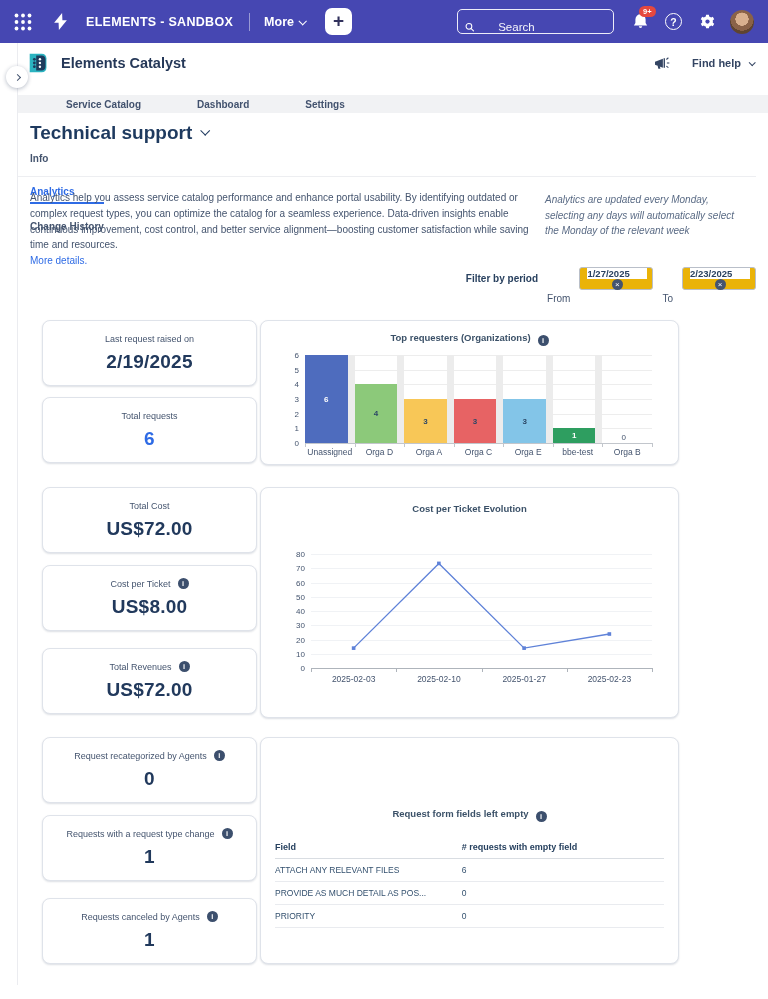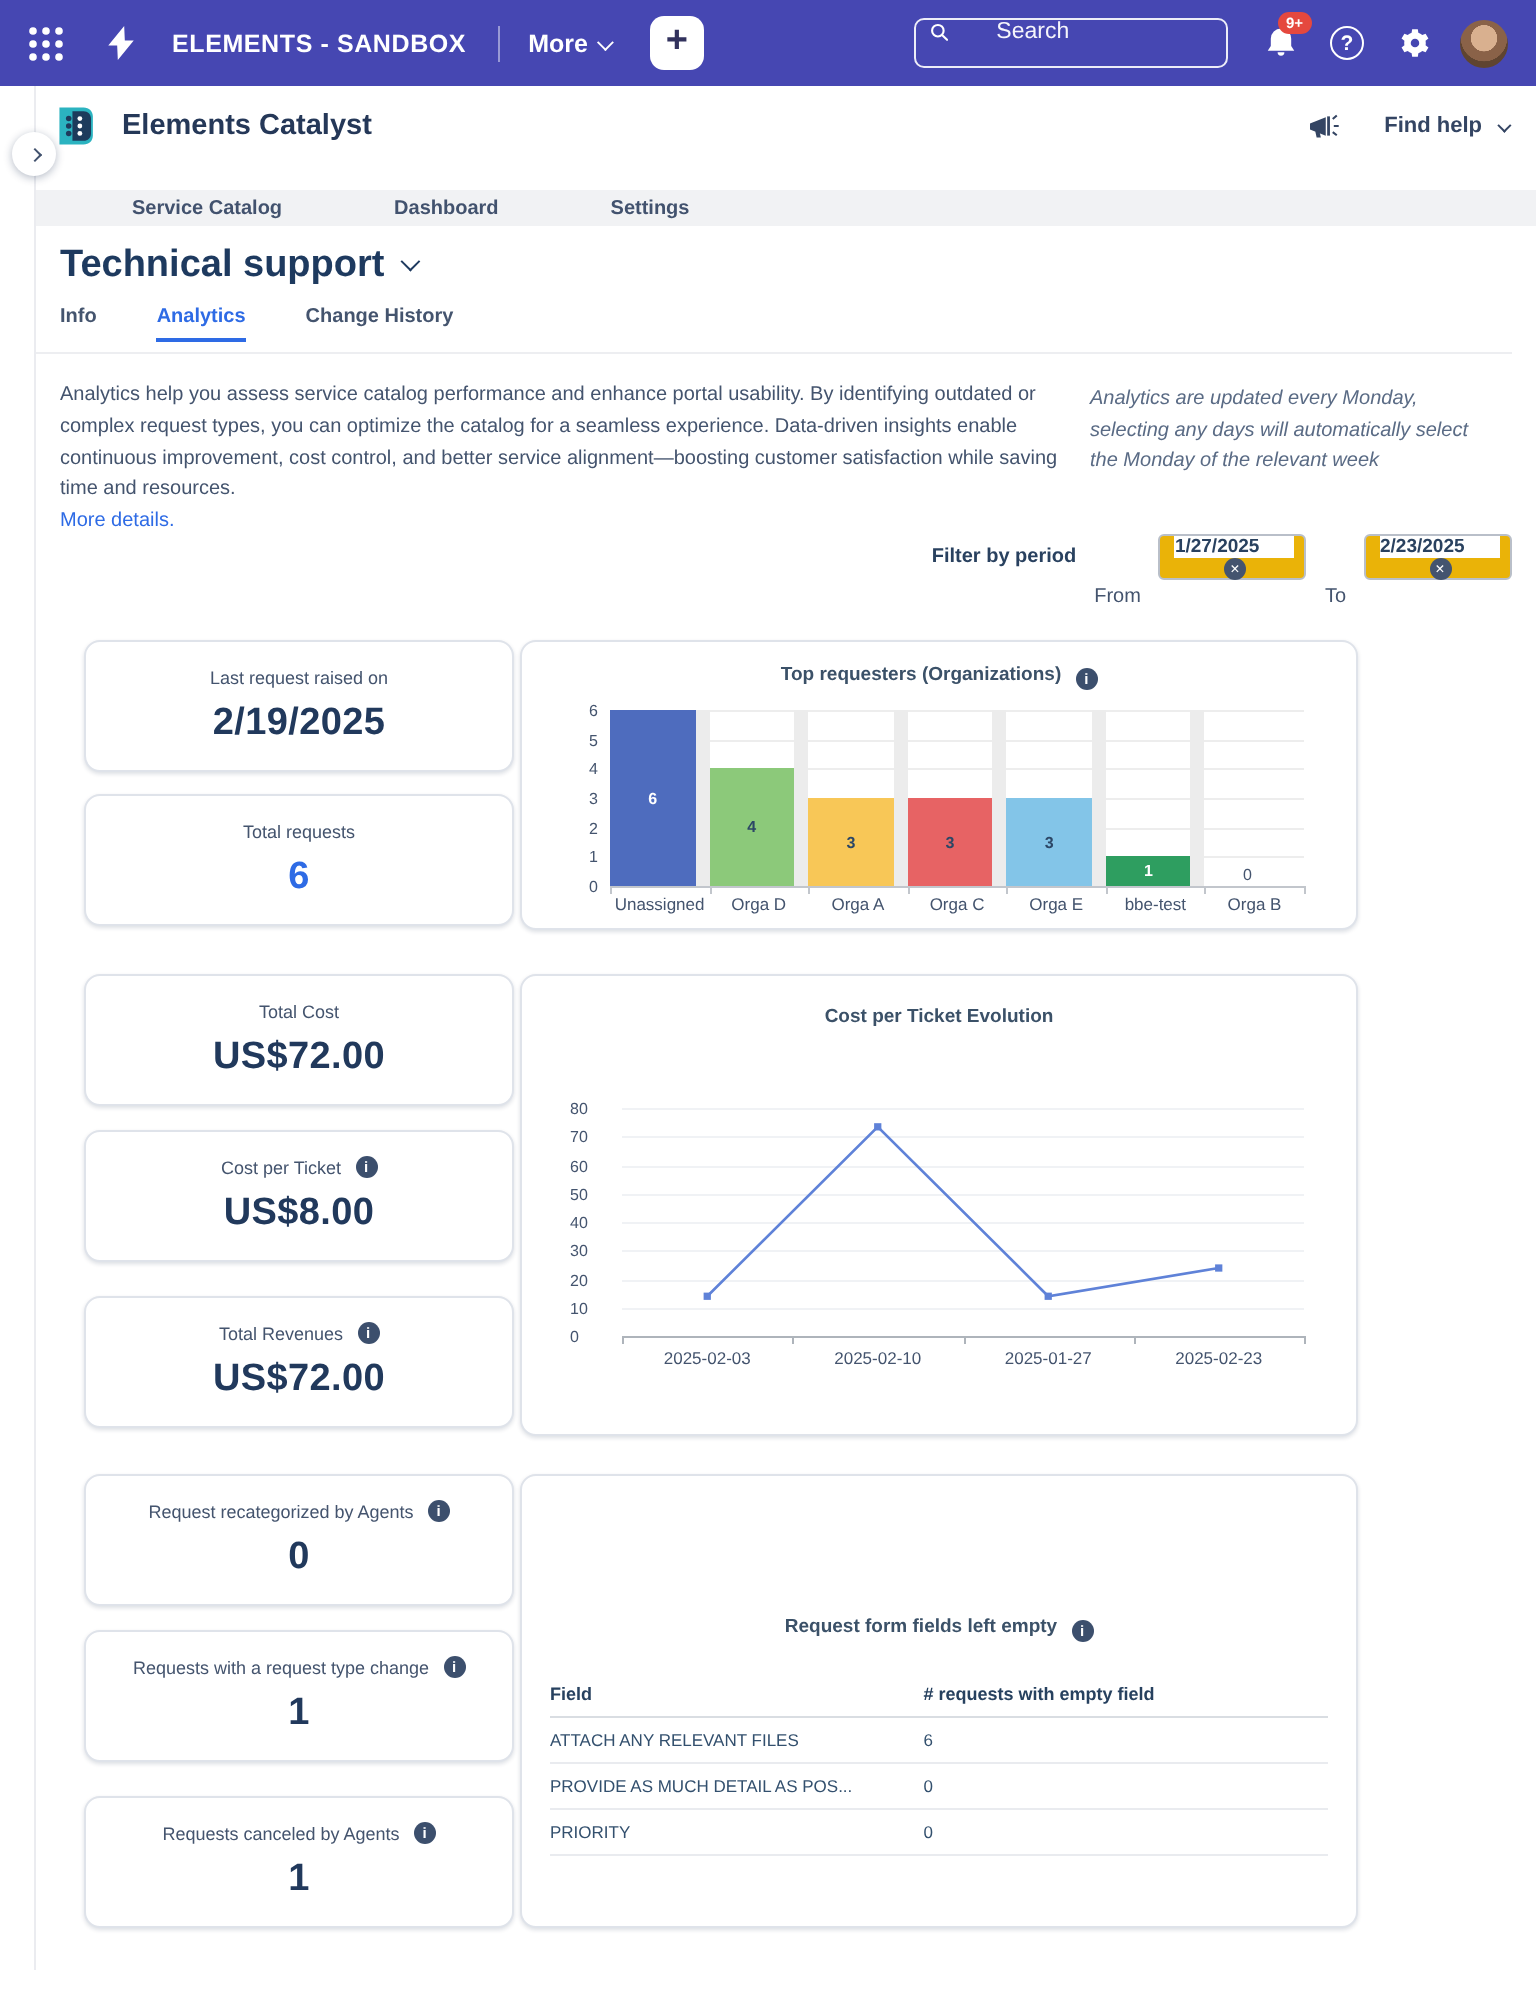--- a/index.html
+++ b/index.html
@@ -15,21 +15,21 @@
   .grid-icon { width:18px; height:18px; }
   .bolt-wrap { width:24px; height:24px; margin-left:16px; border-radius:5px; display:flex; align-items:center; justify-content:center; }
   .product-title { color:#fff; font-size:12.5px; font-weight:bold; letter-spacing:.3px; margin-left:14px; white-space:nowrap; }
   .nav-divider { width:1px; height:18px; background:rgba(255,255,255,.45); margin:0 14px 0 16px; }
   .more-btn { color:#fff; font-size:12.5px; font-weight:bold; display:flex; align-items:center; gap:5px; cursor:pointer; }
   .chev { width:6px; height:6px; border-right:1.6px solid currentColor; border-bottom:1.6px solid currentColor; transform:rotate(45deg) translateY(-1px); display:inline-block; }
   .plus-btn { width:27px; height:27px; background:#fff; border-radius:7px; margin-left:20px;
     display:flex; align-items:center; justify-content:center; cursor:pointer; }
   .plus-btn span { color:#32325d; font-size:19px; font-weight:bold; line-height:1; margin-top:-2px; }
   .search-box { margin-left:auto; width:157px; height:25px; border:1.5px solid rgba(255,255,255,.9);
-    border-radius:5px; display:flex; align-items:flex-start; padding:0 7px; gap:24px; }
+    border-radius:5px; display:flex; align-items:flex-end; padding:0 7px; gap:24px; }
   .search-box input { background:transparent; border:none; outline:none; color:#fff; font-size:11.5px; width:100%;
     font-family:"Liberation Sans",sans-serif; }
   .search-box input::placeholder { color:rgba(255,255,255,.95); }
   .bell-wrap { position:relative; margin-left:18px; }
   .badge { position:absolute; top:-7px; left:7px; background:#e5483e; color:#fff; font-size:7.5px; font-weight:bold;
     border-radius:7px; padding:1.5px 4px; line-height:1; }
   .q-icon { width:17px; height:17px; border:1.8px solid #fff; border-radius:50%; color:#fff; font-size:10.5px;
     font-weight:bold; display:flex; align-items:center; justify-content:center; margin-left:16px; }
   .gear-wrap { margin-left:16px; }
   .avatar { width:24px; height:24px; border-radius:50%; margin-left:15px; cursor:pointer;
@@ -47,21 +47,21 @@
     box-shadow:0 1px 4px rgba(9,30,66,.3); display:flex; align-items:center; justify-content:center; cursor:pointer; z-index:5; }
   .expand-btn .chev { transform:rotate(-45deg); width:5px; height:5px; color:#42526e; }
   
   .app-nav { position:absolute; top:95px; left:18px; right:0; height:18px; background:#f1f2f4;
     display:flex; align-items:center; padding-left:12px; gap:20px; }
   .app-nav span { font-size:10px; font-weight:bold; color:#42526e; cursor:pointer;padding-left:36px; }
   
   .page-title { position:absolute; top:122px; left:30px; font-size:19px; font-weight:600; color:#1e3a5f;
     display:flex; align-items:center; gap:9px; cursor:pointer; }
   .page-title .chev { width:7px; height:7px; margin-top:-3px; }
-  .tabs { position:absolute; top:153px; left:30px; display:flex; gap:30px; }
+  .tabs { position:absolute; top:153px; left:30px; display:flex; gap:17px;flex-direction:column; }
   .tabs .tab { font-size:10px; font-weight:bold; color:#44546e; padding-bottom:5px; cursor:pointer; }
   .tabs .tab.active { color:#2e6be5; border-bottom:2px solid #2e6be5; }
   .tabs-hair { position:absolute; top:176px; left:18px; right:12px; height:1px; background:#edeef1; }
   
   .desc { position:absolute; top:190px; left:30px; width:506px; font-size:10px; color:#44546e; line-height:1.58; }
   .desc a { color:#2e6be5; text-decoration:none; cursor:pointer; }
   .side-note { position:absolute; top:192px; left:545px; width:202px; font-size:10px; font-style:italic;
     color:#5a6b85; line-height:1.55; }
   
   .filter-row { position:absolute; top:253px; right:12px; display:flex; align-items:center; gap:9px; }
@@ -102,21 +102,21 @@
   .slot .bar span { font-size:8px; font-weight:bold; }
   .slot .zero-lab { position:absolute; bottom:1px; left:0; right:7px; text-align:center; font-size:8px; color:#44546e; }
   .bar-axis { position:absolute; left:44px; right:26px; top:122px; height:1px; background:#c2c6cc; }
   .bar-xlabs { position:absolute; left:44px; right:26px; top:126px; display:flex; }
   .bar-xlabs div { flex:1; text-align:center; font-size:8.5px; color:#44546e; }
   .xtick { position:absolute; top:122px; width:1px; height:4px; background:#c2c6cc; }
   
   .line-plot { position:absolute; left:50px; right:26px; top:66px; height:114px; }
   .line-grid { position:absolute; left:0; right:0; height:1px; background:#f0f2f5; }
   .line-grid.zero { background:#aeb4bb; }
-  .line-ylab { position:absolute; width:20px; font-size:8px; color:#44546e; left:-26px; }
+  .line-ylab { position:absolute; width:20px; text-align:right; font-size:8px; color:#44546e; left:-26px; }
   .line-svg { position:absolute; inset:0; overflow:visible; }
   .line-xlabs { position:absolute; left:50px; right:26px; top:186px; display:flex; }
   .line-xlabs div { flex:1; text-align:center; font-size:8.5px; color:#44546e; }
   .ltick { position:absolute; top:180px; width:1px; height:4px; background:#aeb4bb; }
   
   .tbl-title { top:70px; }
   .tbl { position:absolute; left:14px; right:14px; top:98px; }
   .tbl-row { display:flex; border-bottom:1px solid #e9ebef; }
   .tbl-row.head { border-bottom:1px solid #d9dde2; }
   .tbl-row .c1 { width:48%; padding:6px 0; font-size:8.5px; color:#33506e; }

